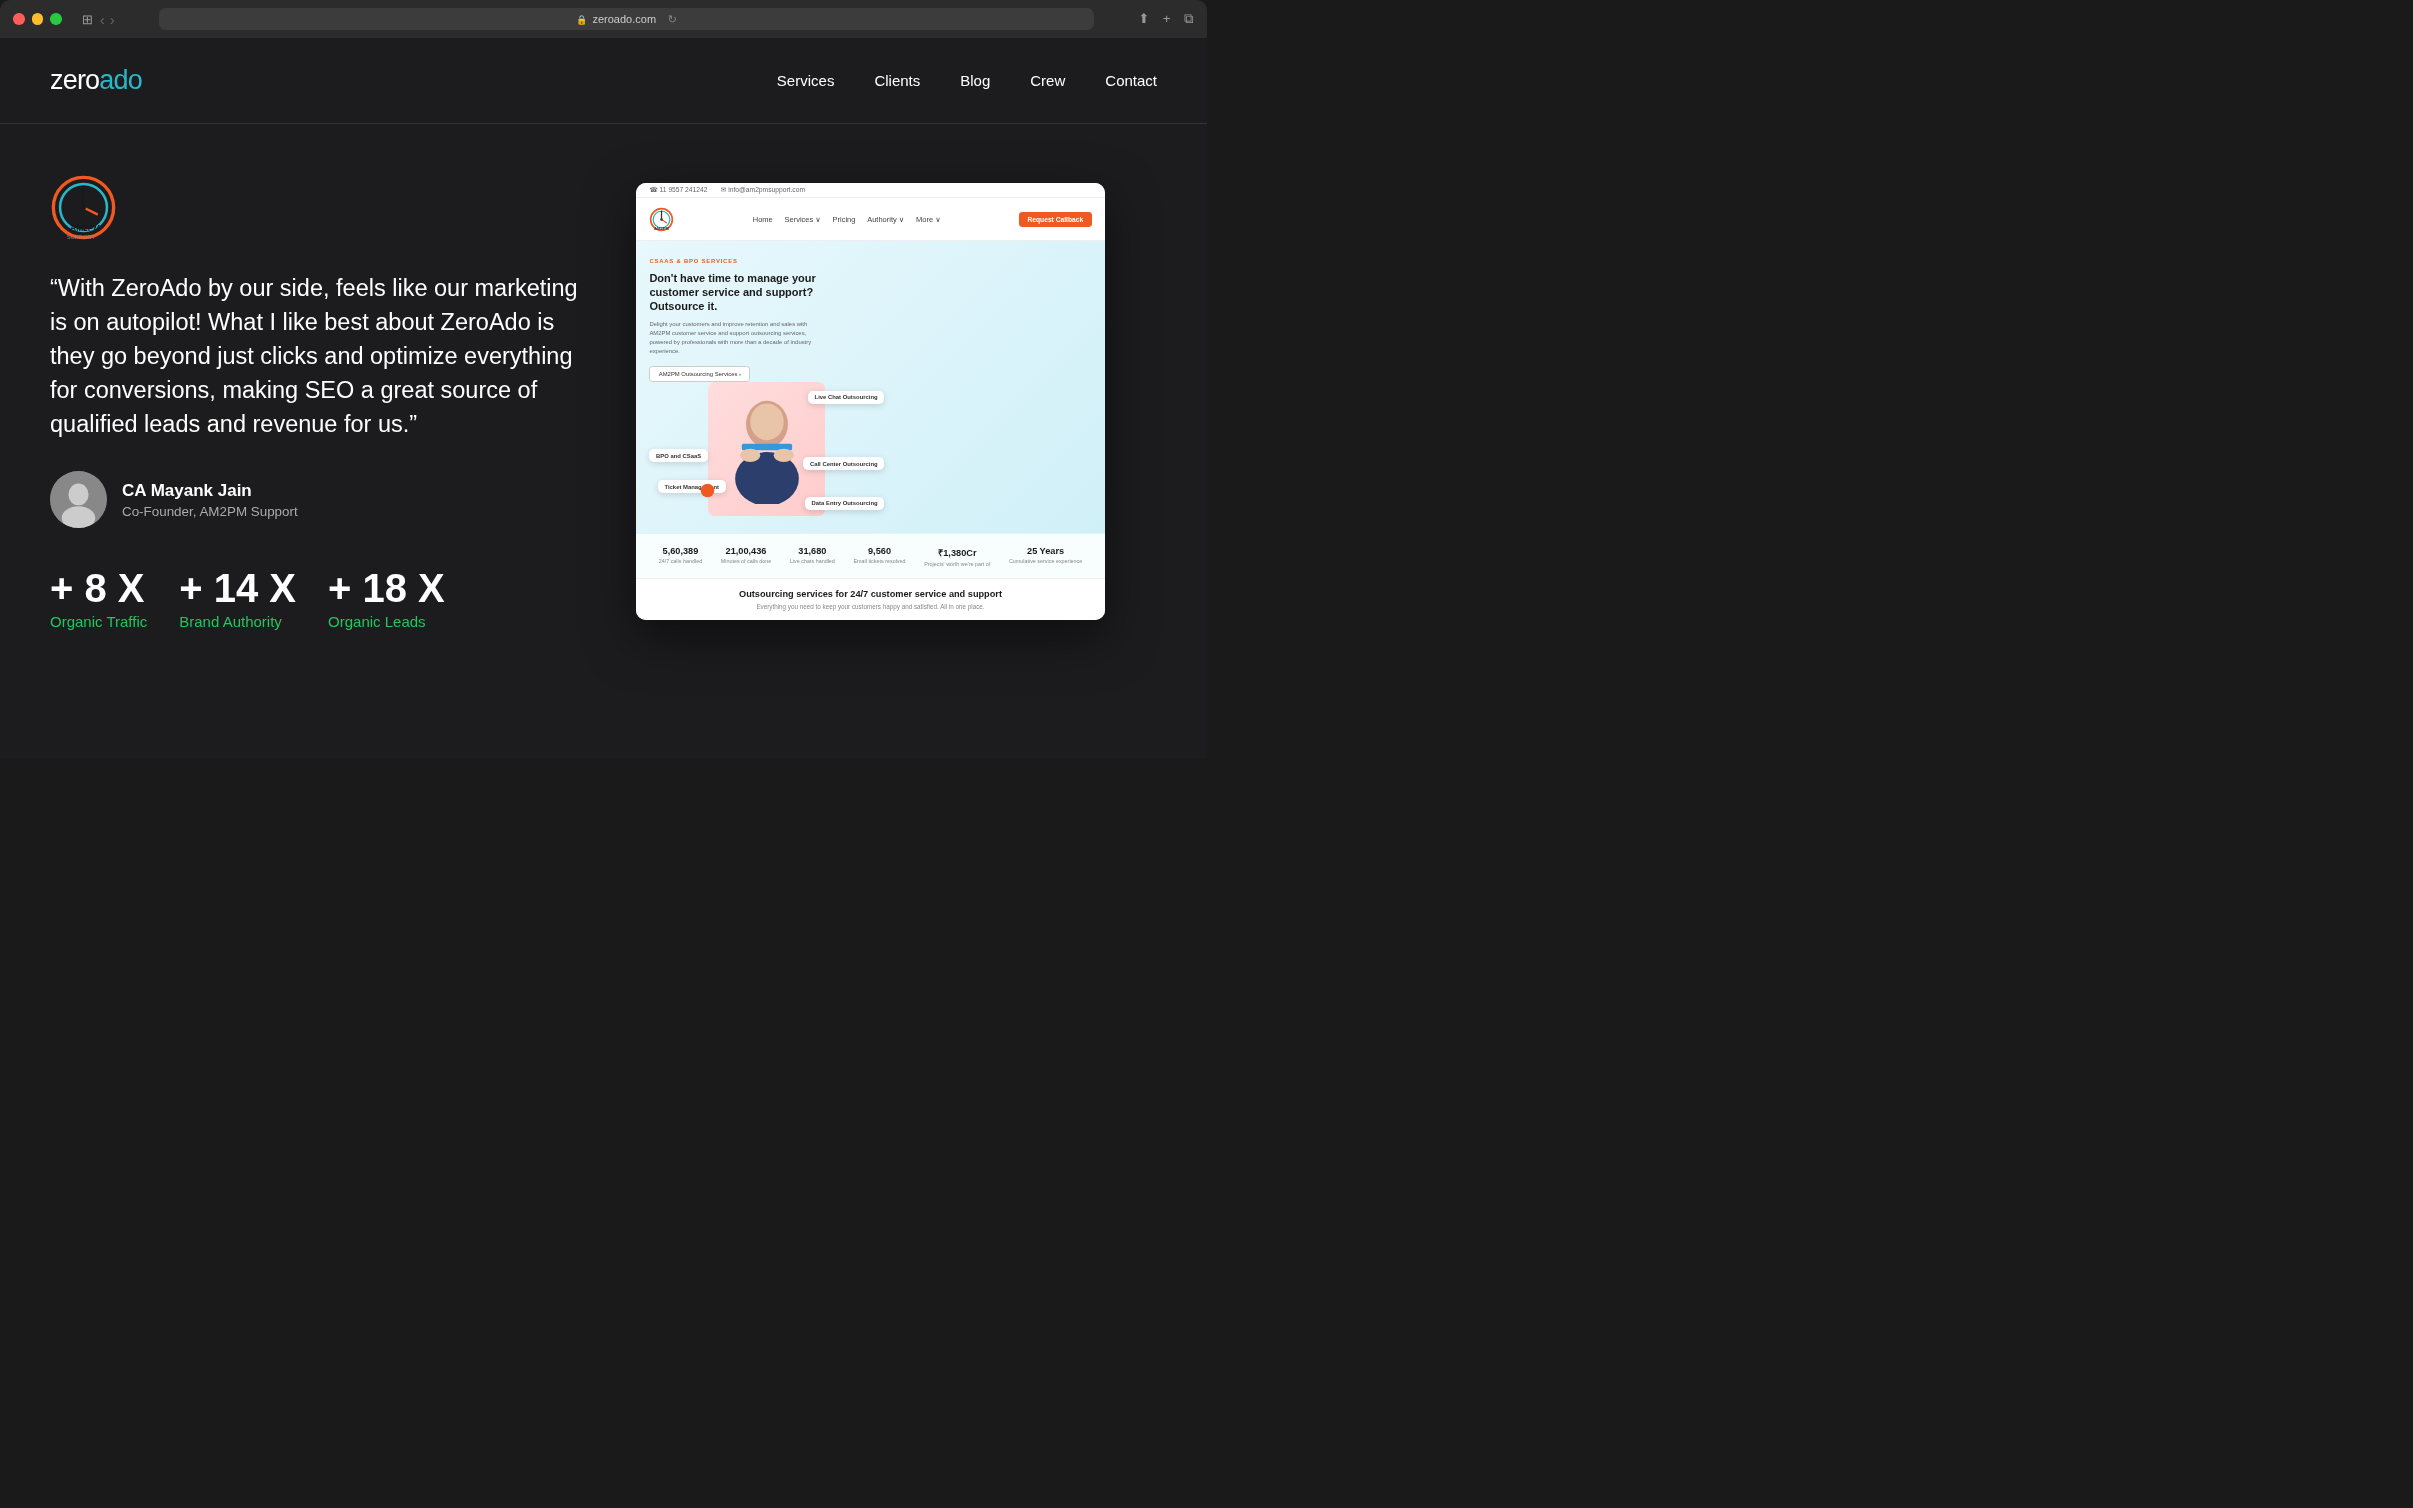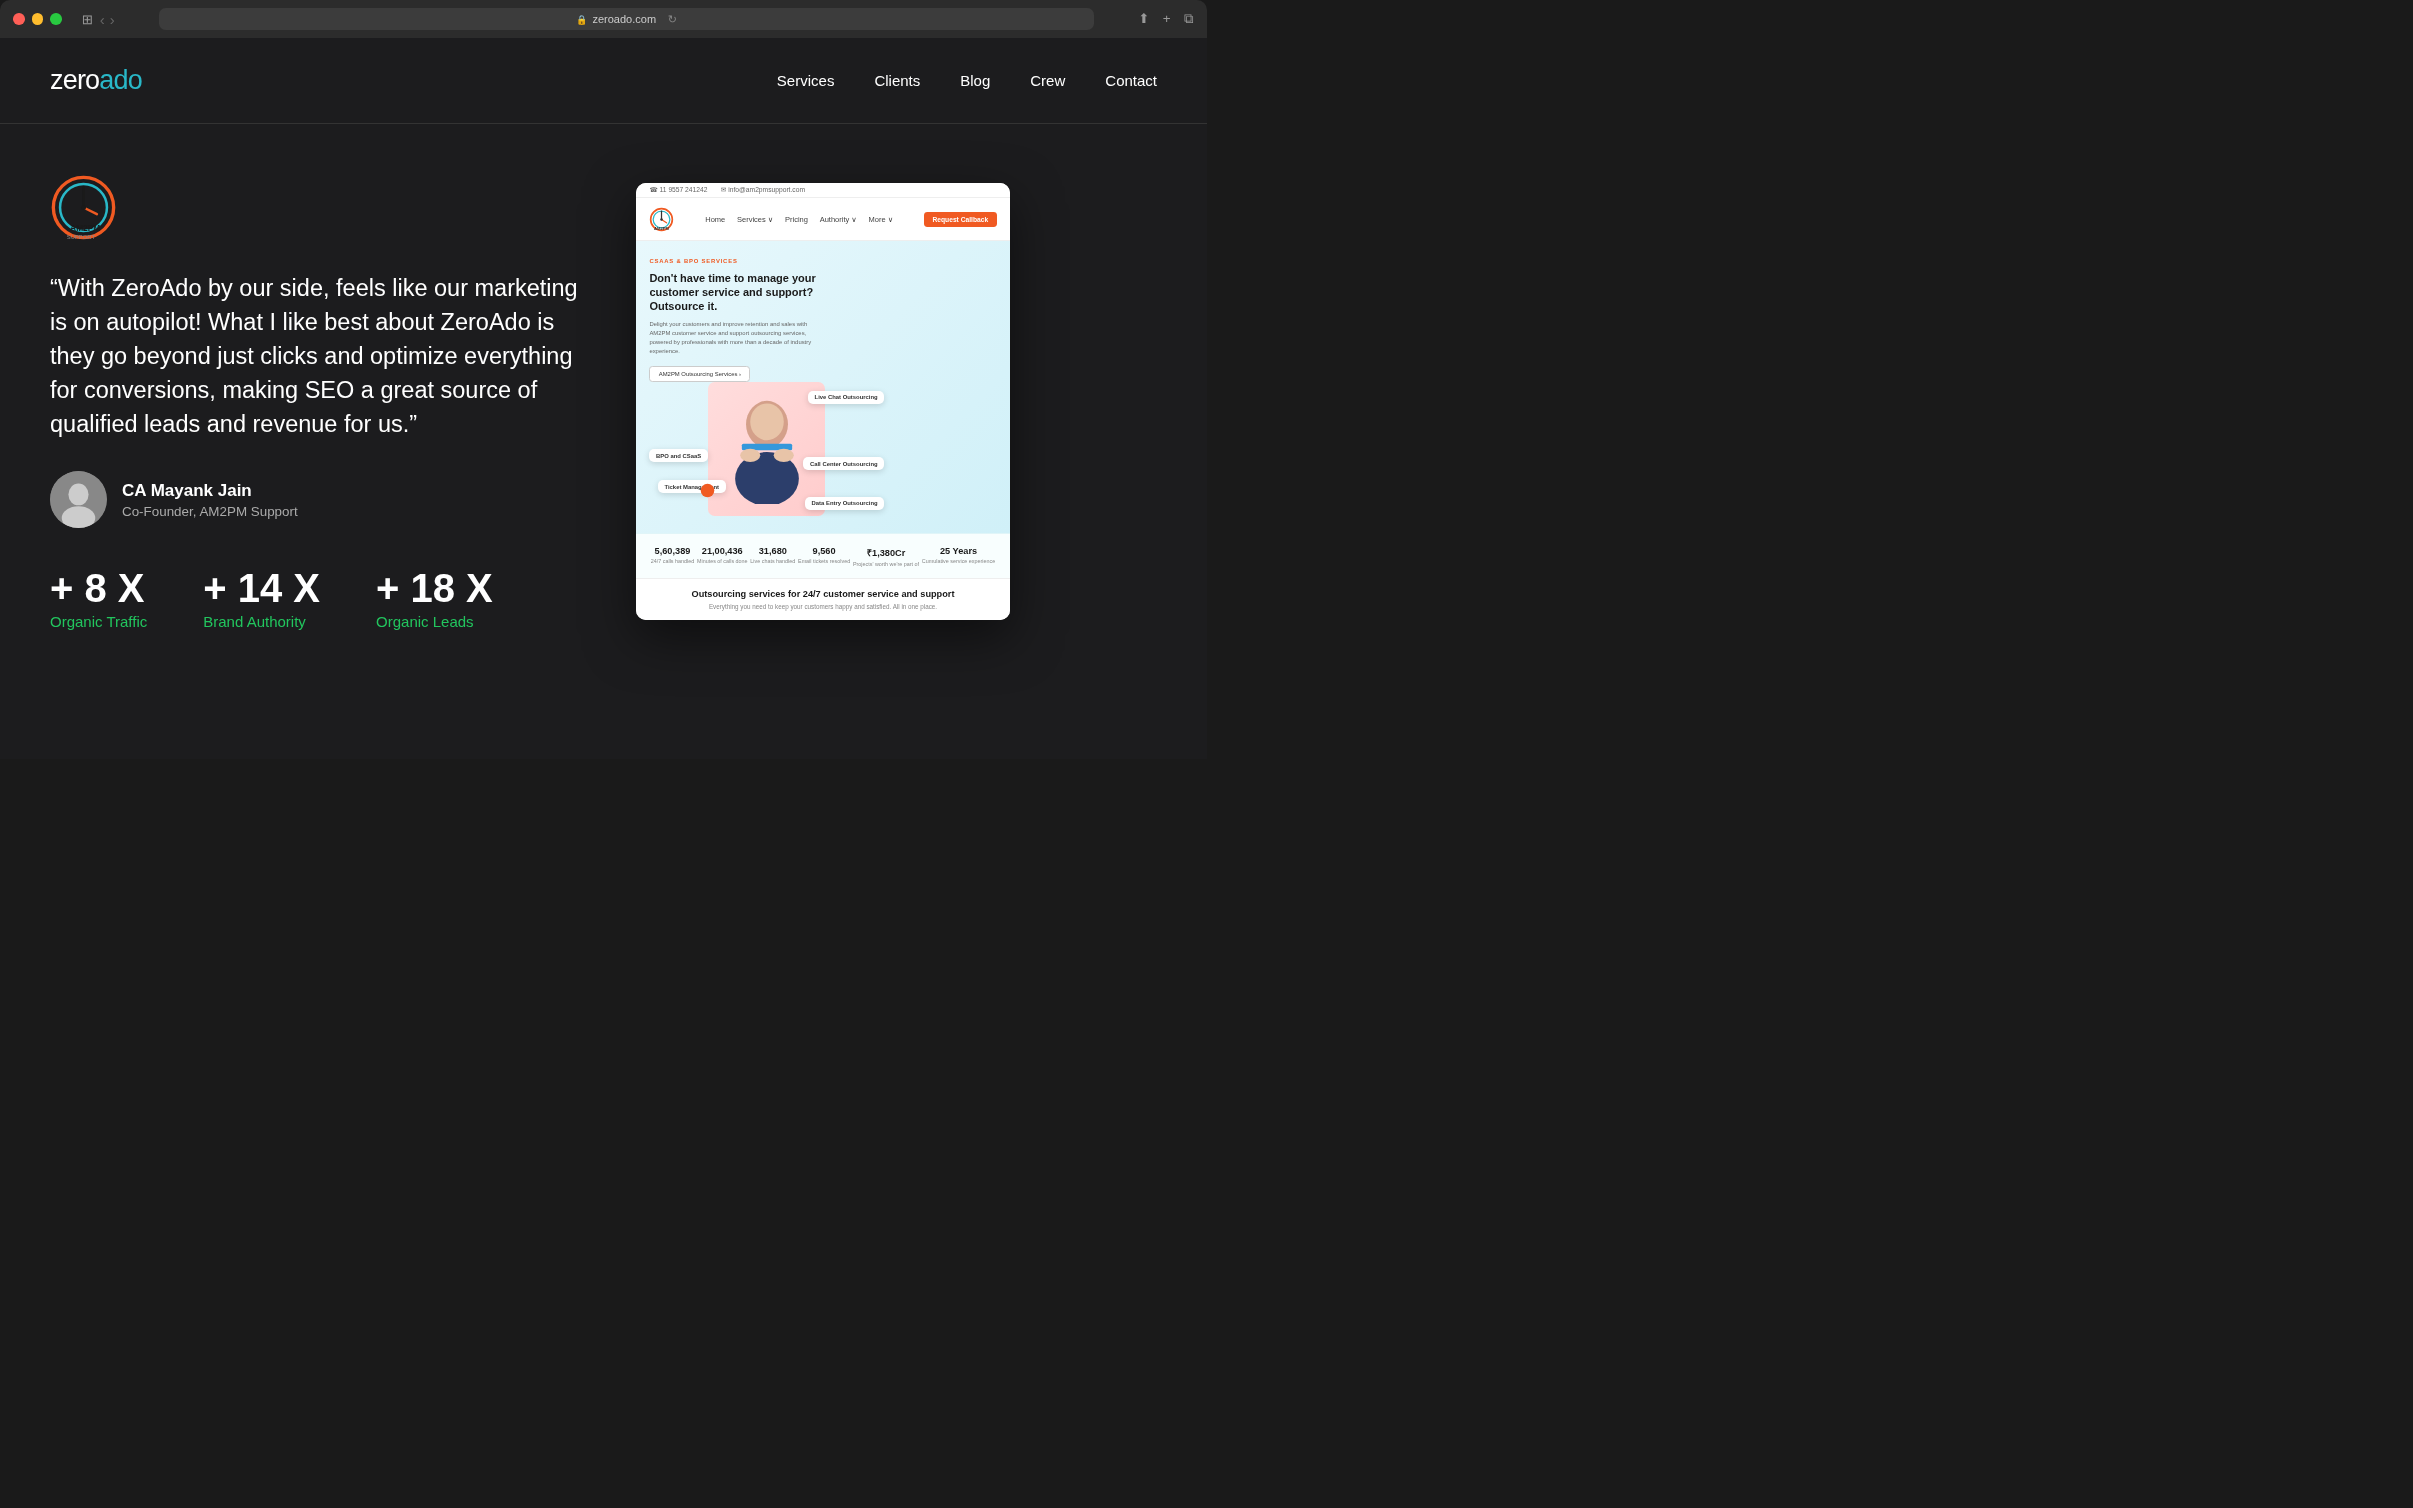--- a/index.html
+++ b/index.html
@@ -198,21 +198,21 @@
     }
 
     .author-title {
       color: #aaaaaa;
       font-size: 13.4px;
     }
 
     
     .stats-row {
       display: flex;
-      gap: 56px;
+      gap: 32px;
       margin-top: 10px;
     }
 
     .stat-item {
       display: flex;
       flex-direction: column;
       gap: 5px;
     }
 
     .stat-number {
@@ -223,21 +223,21 @@
     }
 
     .stat-label {
       color: #22c55e;
       font-size: 15px;
       font-weight: 400;
     }
 
     
     .right-panel {
-      width: 374px;
+      width: 469px;
       flex-shrink: 0;
       margin-top: 8.4px;
     }
 
     .website-preview {
       border-radius: 10px;
       overflow: hidden;
       box-shadow: 0 17px 50px rgba(0,0,0,0.5);
       background: #f5f5f5;
     }

